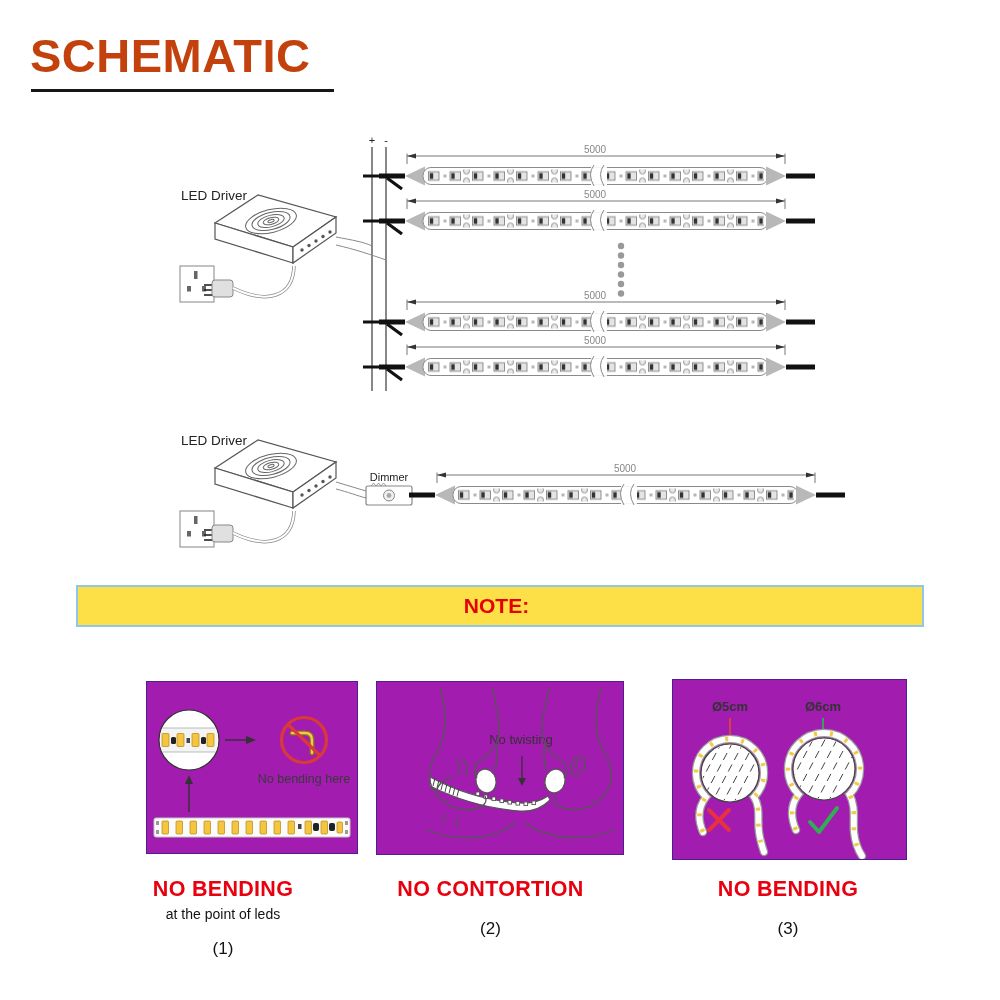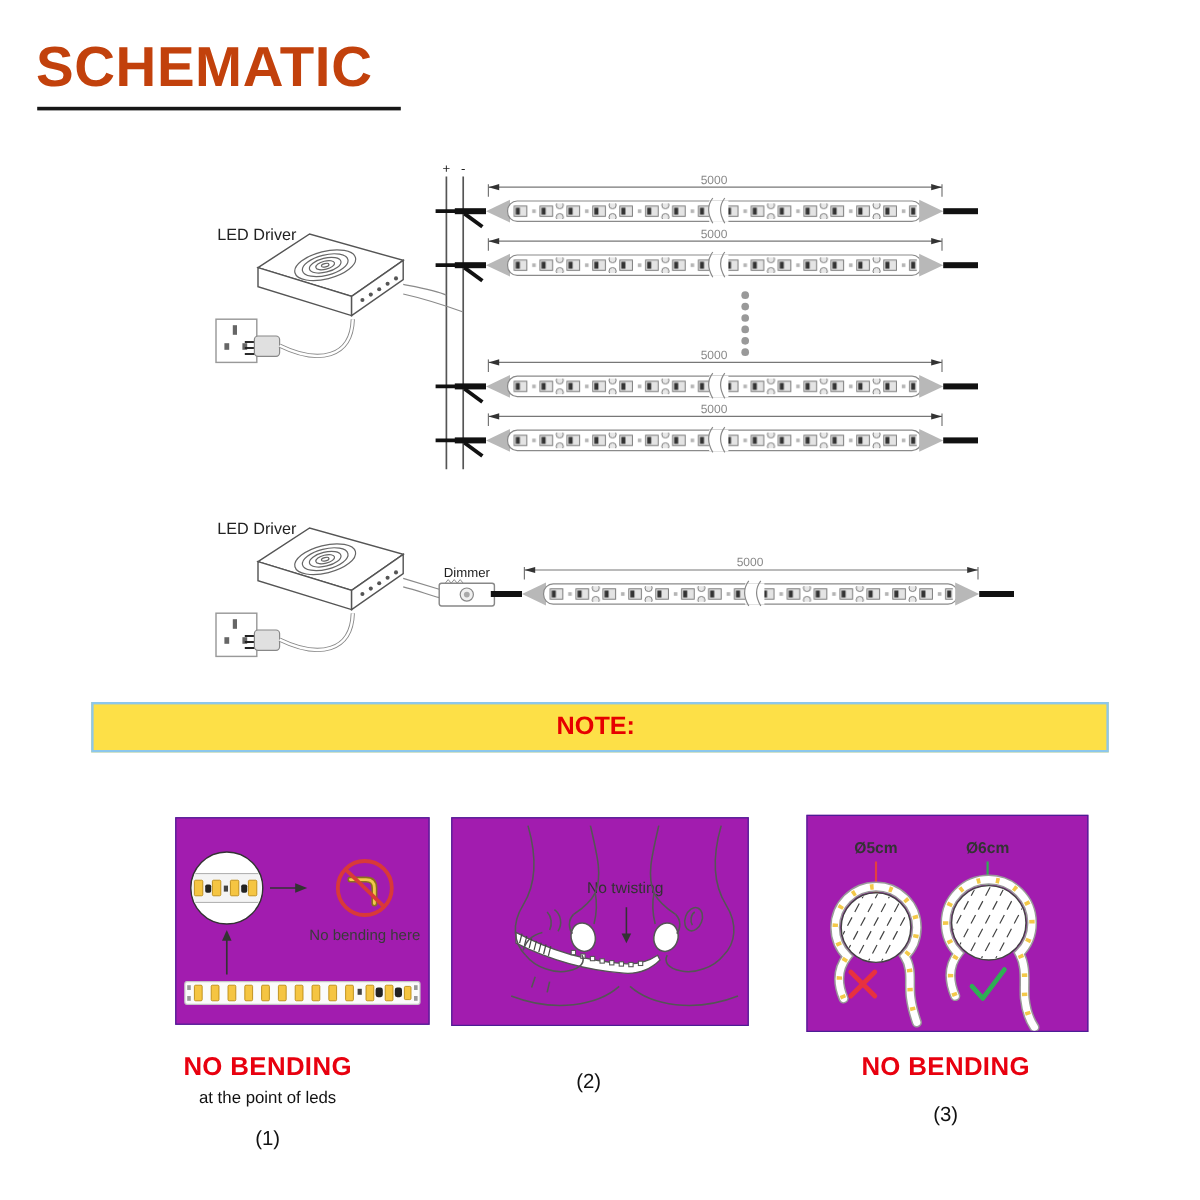--- a/index.html
+++ b/index.html
@@ -349,20 +349,21 @@
       <path d="M137,142 L146,152 L164,128" stroke="#2FAE54" stroke-width="4" fill="none" stroke-linecap="round" stroke-linejoin="round"></path>
     </svg>
   </div>
 
   <div class="caption" id="caption1">
     <div class="cap-title">NO BENDING</div>
     <div class="cap-sub">at the point of leds</div>
     <div class="cap-num">(1)</div>
   </div>
   <div class="caption" id="caption2">
+    <div class="cap-title">NO CONTORTION</div>
     <div class="cap-num">(2)</div>
   </div>
   <div class="caption" id="caption3">
     <div class="cap-title">NO BENDING</div>
     <div class="cap-num">(3)</div>
   </div>
 
 </div>
 
 </body></html>

